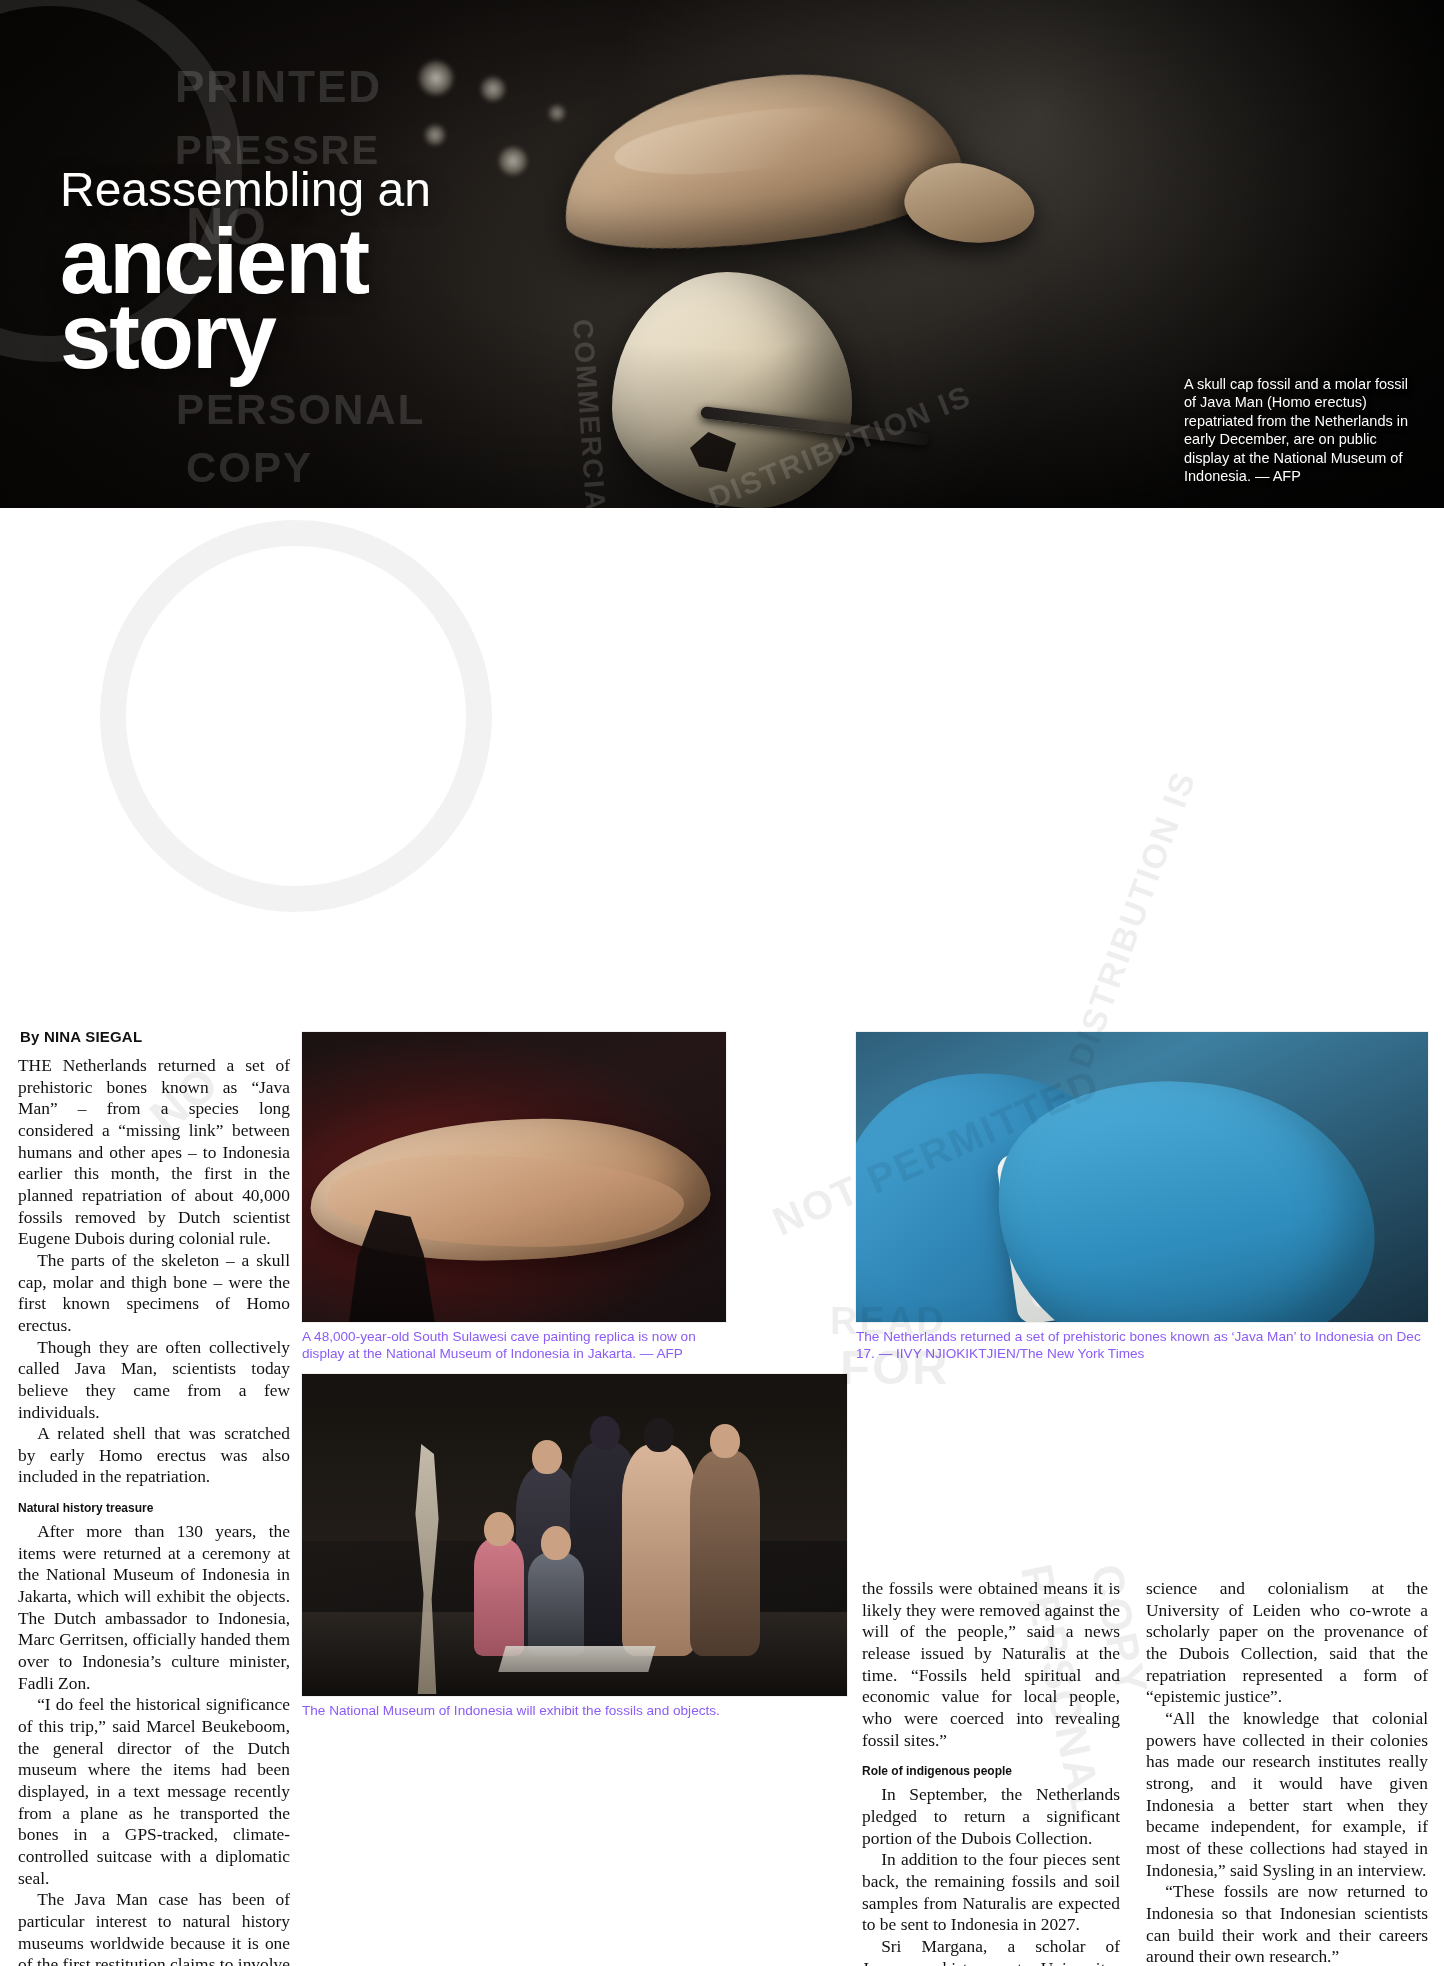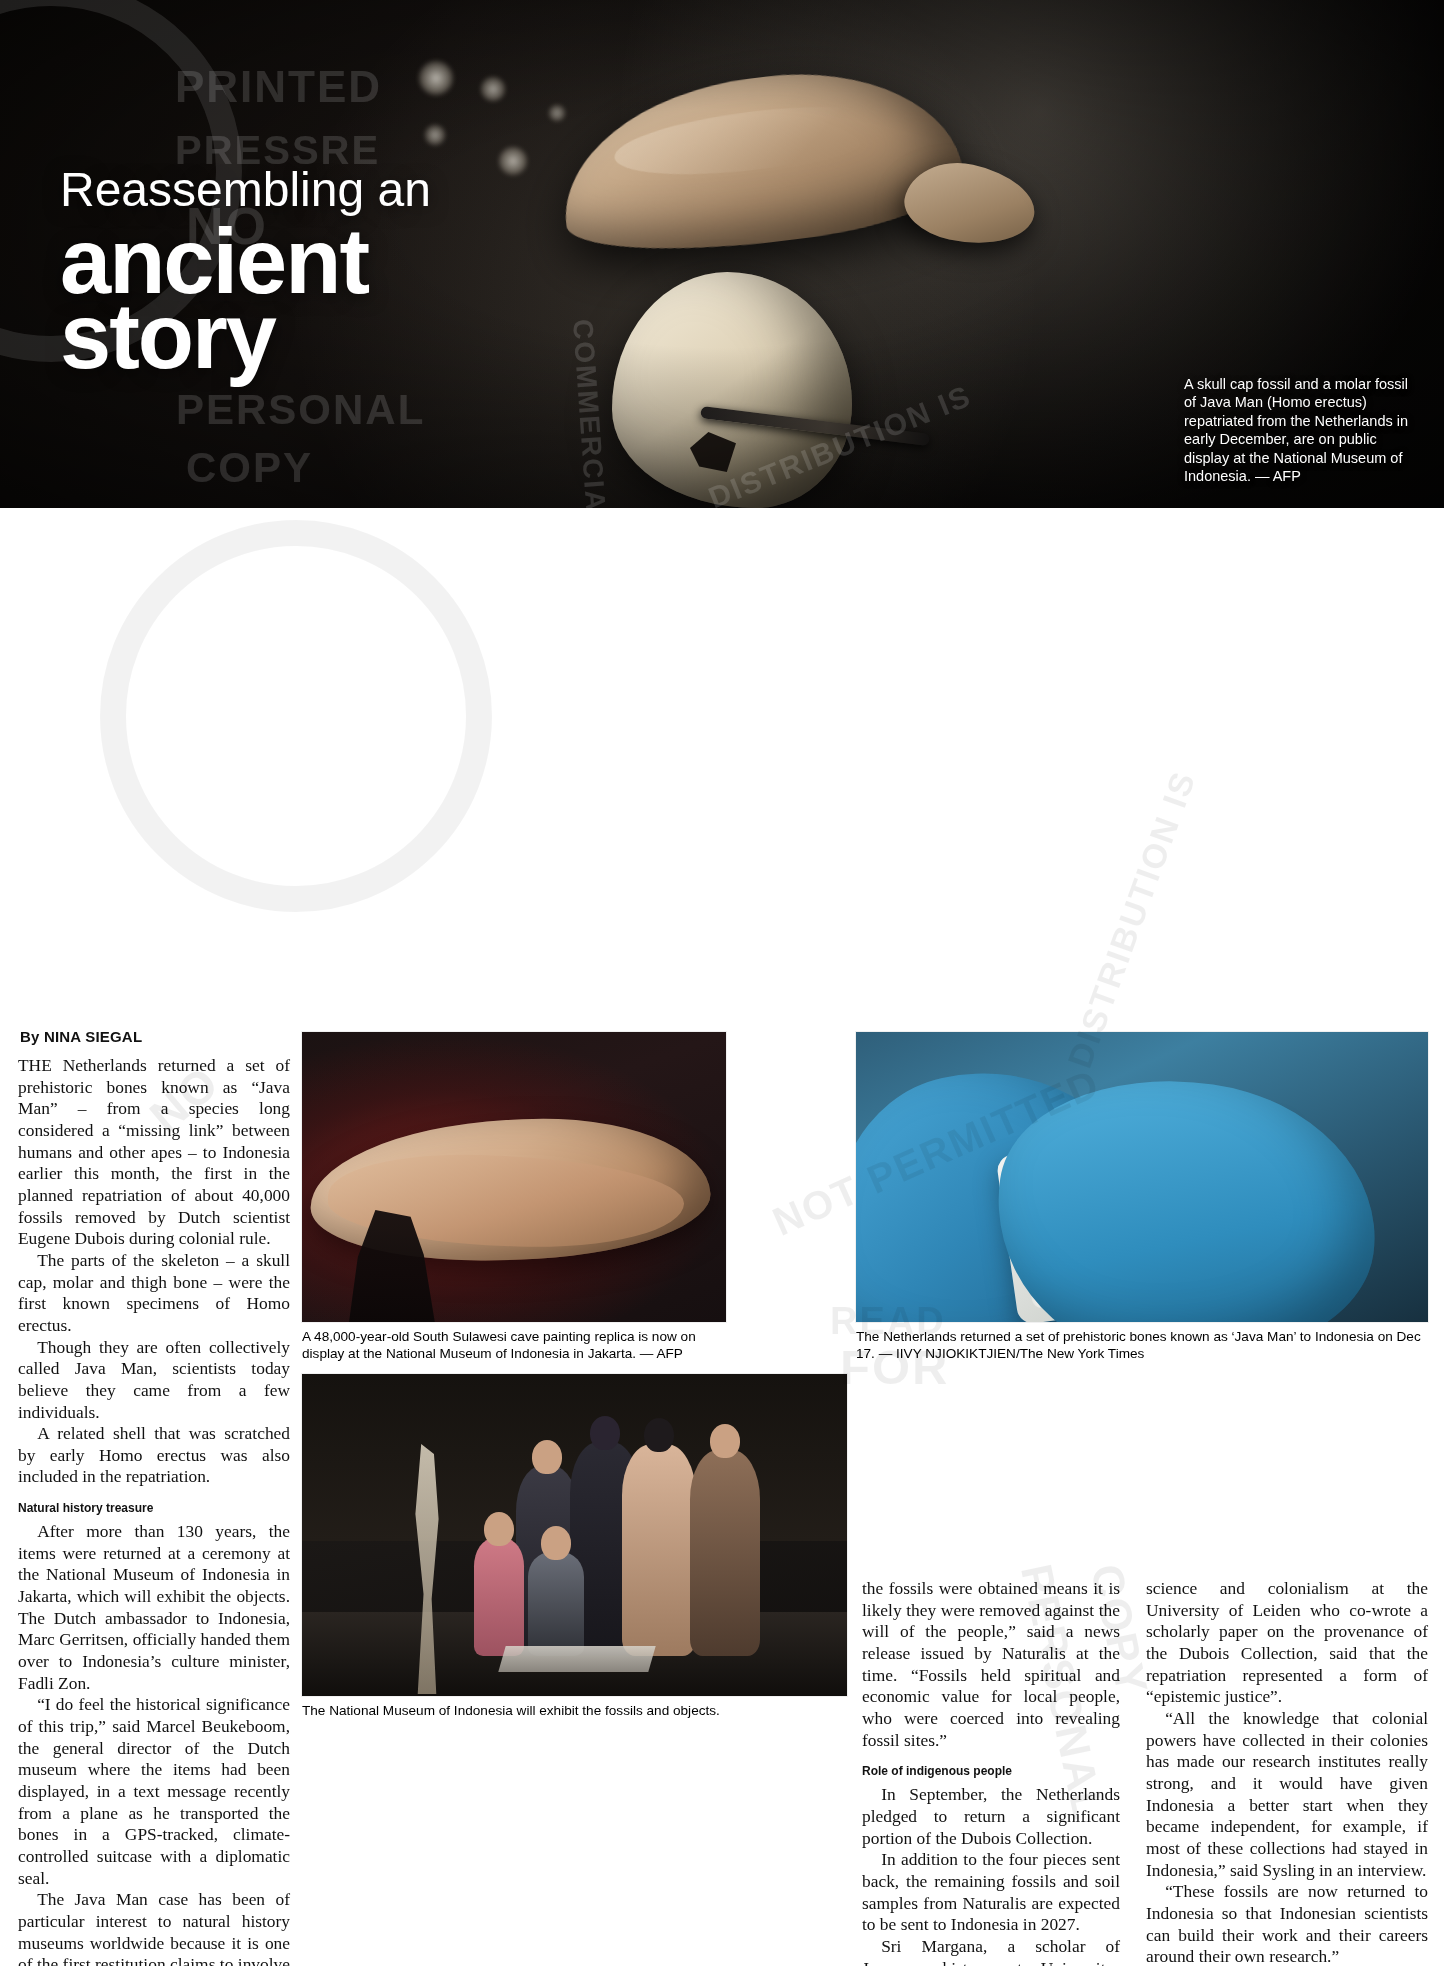--- a/index.html
+++ b/index.html
@@ -229,21 +229,21 @@
   
   .photo {
     position: absolute;
     overflow: hidden;
   }
   .cap {
     position: absolute;
     font-family: "Liberation Sans", sans-serif;
     font-size: 13.6px;
     line-height: 1.26;
-    color: #000000;
+    color: #8b5cf6;
   }
 
   
   .ph-cave-inner {
     position: absolute; inset: 0;
     background:
       radial-gradient(ellipse at 34% 56%, rgba(190,34,30,0.55) 0%, rgba(120,16,16,0.25) 45%, rgba(20,6,6,0.0) 70%),
       linear-gradient(160deg, #1b1212 0%, #241617 35%, #160f10 100%);
   }
   .cave-rock {

